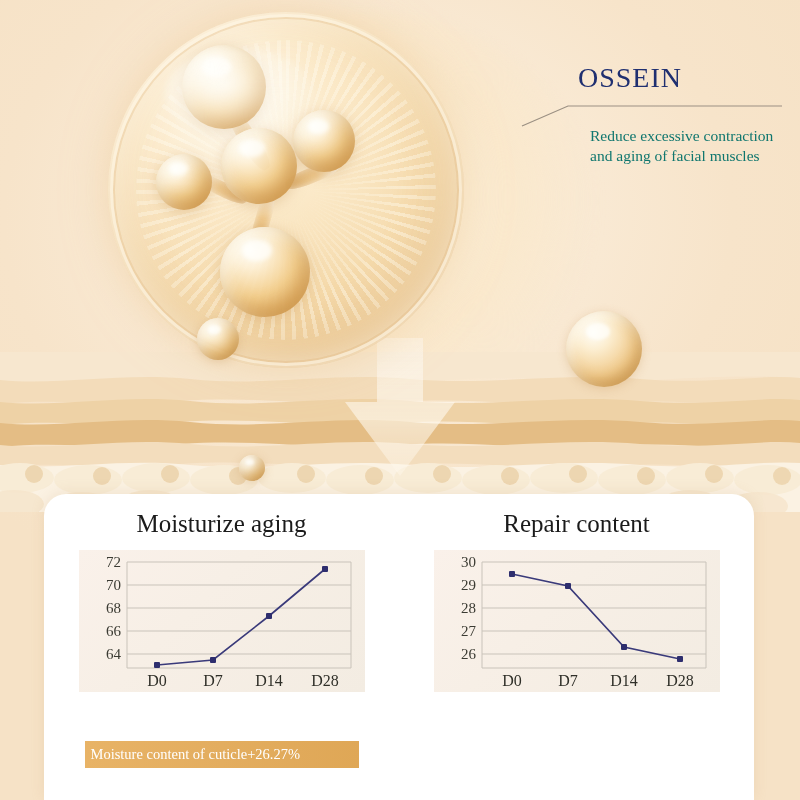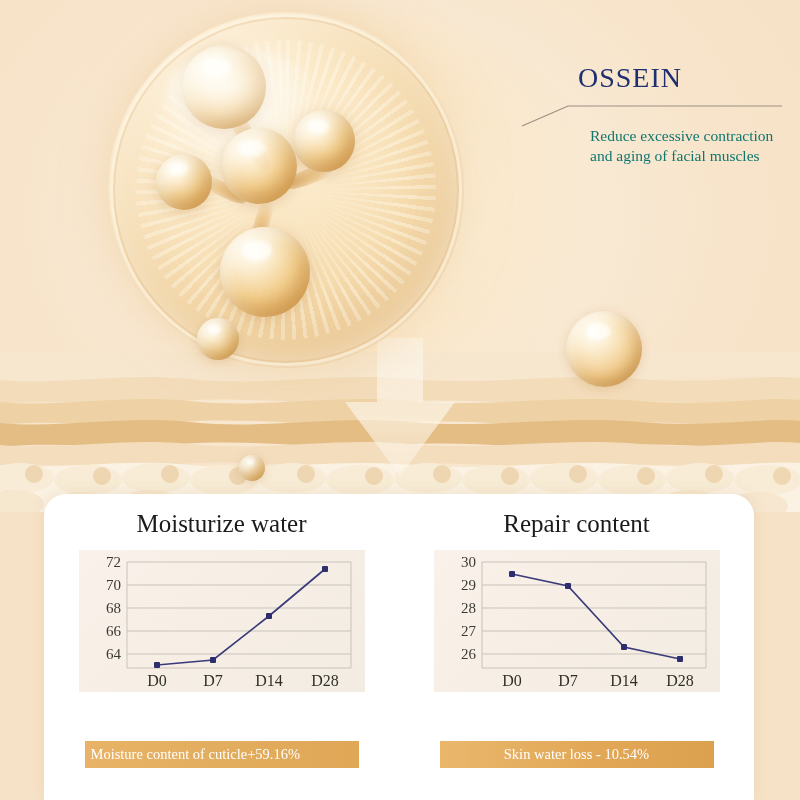--- a/index.html
+++ b/index.html
@@ -355,21 +355,21 @@
       <path d="M2,22 L48,2 L262,2" fill="none" stroke="#9b9083" stroke-width="1.2"></path>
     </svg>
   </div>
 
   <div class="brand-desc">Reduce excessive contraction and aging of facial muscles</div>
 
   <div class="panel">
     <div class="panel-inner">
 
       <div class="chart-card">
-        <div class="chart-title">Moisturize water</div>
+        <div class="chart-title">Moisturize aging</div>
 
         <div class="plot-shell">
           <svg width="286" height="142" viewBox="0 0 286 142" xmlns="http://www.w3.org/2000/svg">
             <g stroke="#c9c3ba" stroke-width="1">
               <line x1="48" y1="12" x2="272" y2="12"></line>
               <line x1="48" y1="35" x2="272" y2="35"></line>
               <line x1="48" y1="58" x2="272" y2="58"></line>
               <line x1="48" y1="81" x2="272" y2="81"></line>
               <line x1="48" y1="104" x2="272" y2="104"></line>
               <line x1="48" y1="12" x2="48" y2="118"></line>
@@ -392,21 +392,21 @@
             </g>
             <g fill="#2f2f28" font-family="Liberation Serif, serif" font-size="16" text-anchor="middle">
               <text x="78" y="136">D0</text>
               <text x="134" y="136">D7</text>
               <text x="190" y="136">D14</text>
               <text x="246" y="136">D28</text>
             </g>
           </svg>
         </div>
 
-        <div class="caption left">Moisture content of cuticle+59.16%</div>
+        <div class="caption left">Moisture content of cuticle+26.27%</div>
       </div>
 
       <div class="chart-card">
         <div class="chart-title">Repair content</div>
 
         <div class="plot-shell">
           <svg width="286" height="142" viewBox="0 0 286 142" xmlns="http://www.w3.org/2000/svg">
             <g stroke="#c9c3ba" stroke-width="1">
               <line x1="48" y1="12" x2="272" y2="12"></line>
               <line x1="48" y1="35" x2="272" y2="35"></line>
@@ -433,19 +433,18 @@
             </g>
             <g fill="#2f2f28" font-family="Liberation Serif, serif" font-size="16" text-anchor="middle">
               <text x="78" y="136">D0</text>
               <text x="134" y="136">D7</text>
               <text x="190" y="136">D14</text>
               <text x="246" y="136">D28</text>
             </g>
           </svg>
         </div>
 
-        <div class="caption right">Skin water loss - 10.54%</div>
       </div>
 
     </div>
   </div>
 
 </div>
 
 </body></html>

